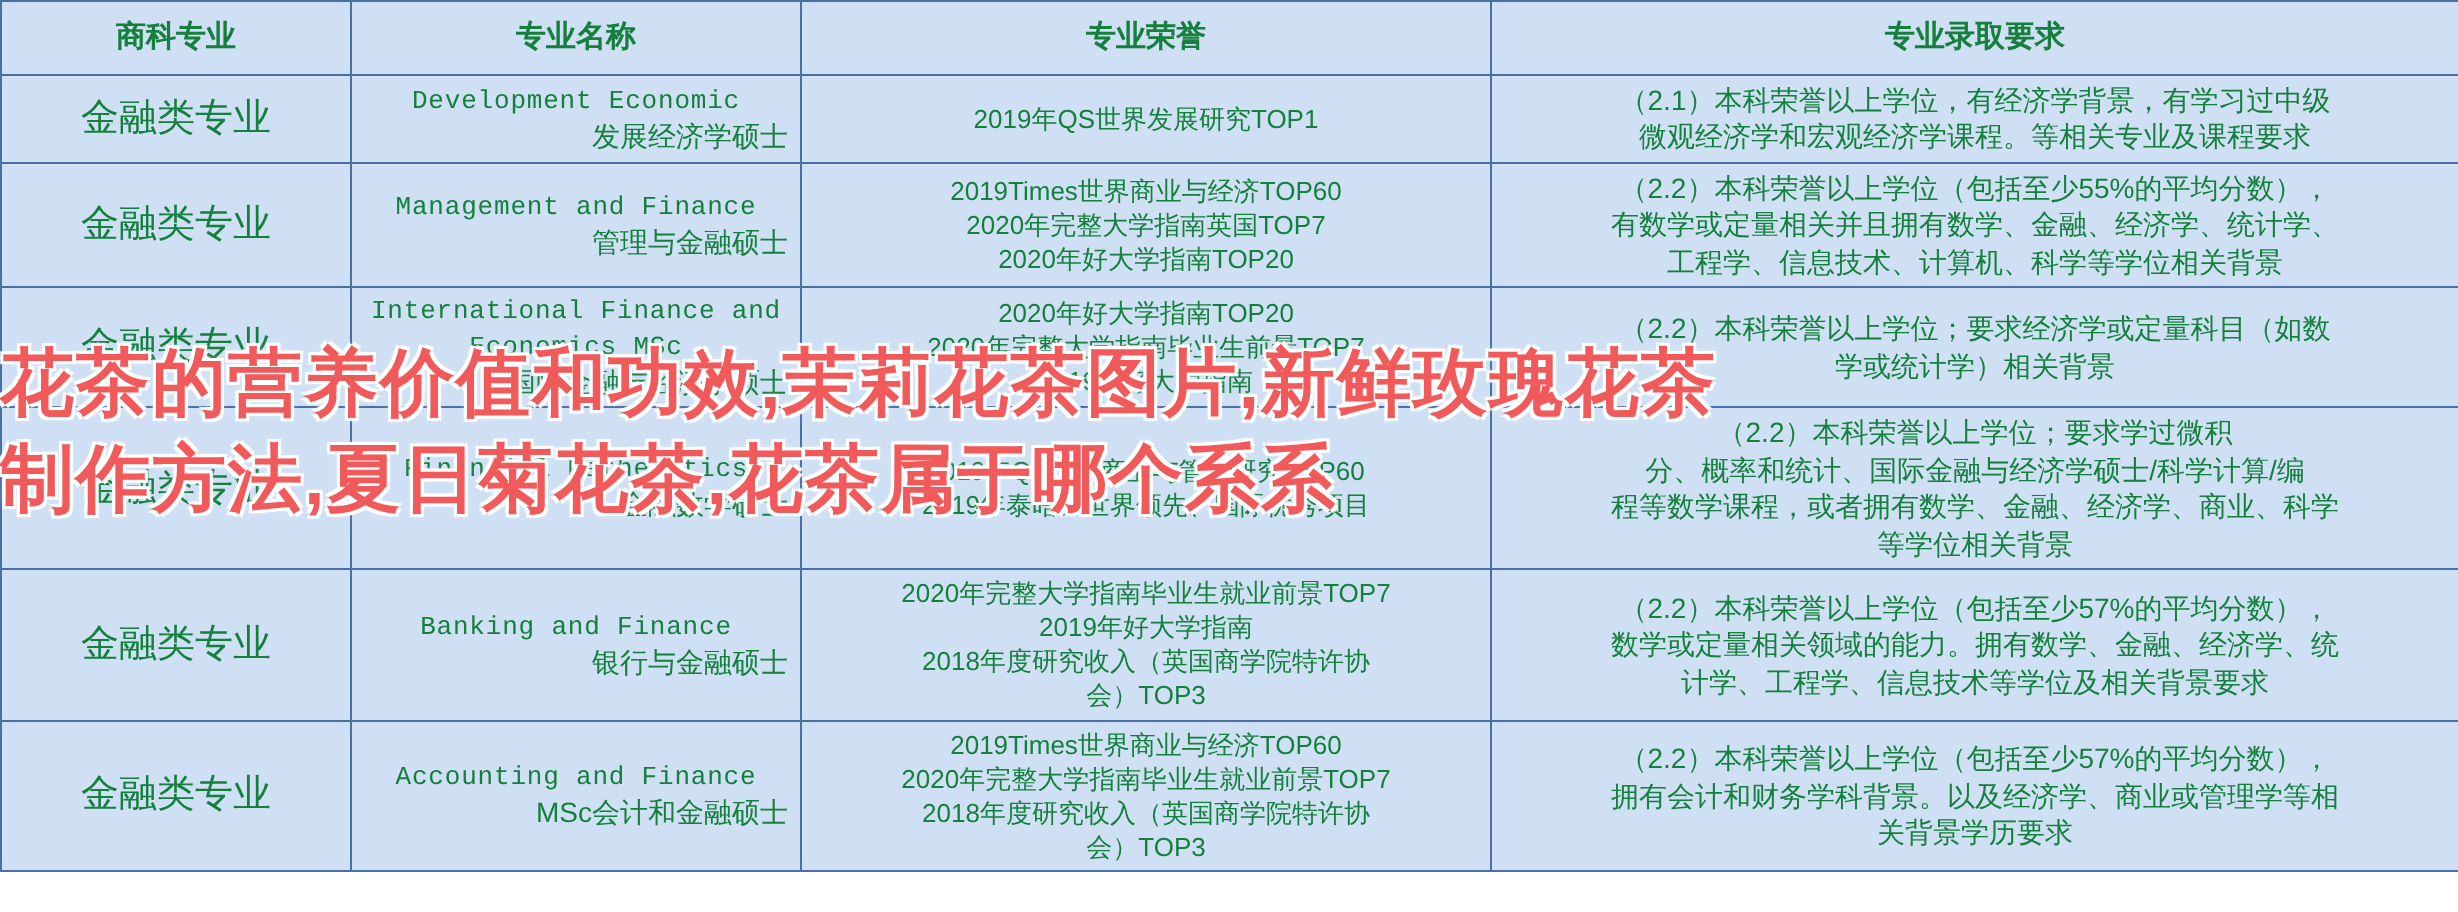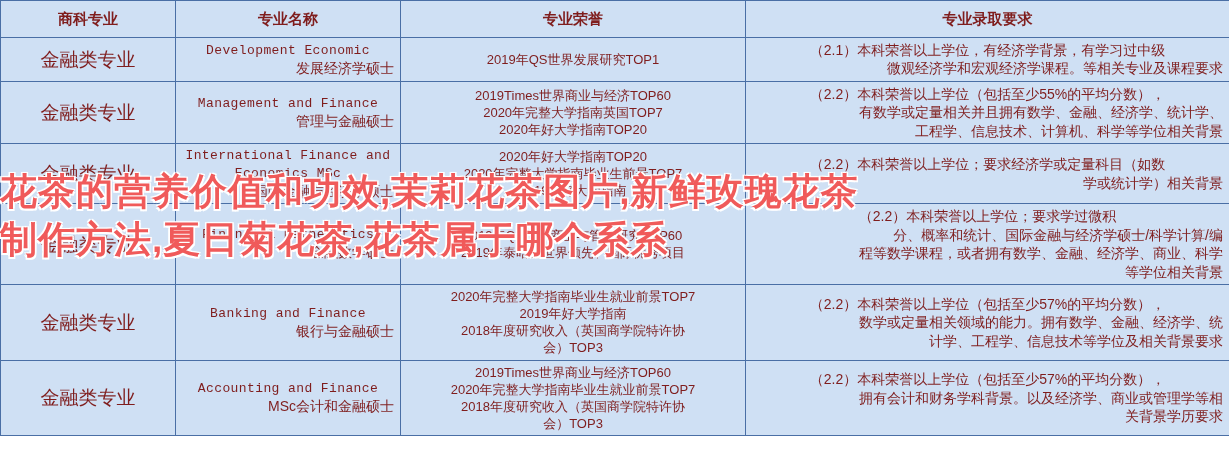--- a/index.html
+++ b/index.html
@@ -28,21 +28,21 @@
   }
   table.major-table col.c1 { width: 175px; }
   table.major-table col.c2 { width: 225px; }
   table.major-table col.c3 { width: 345px; }
   table.major-table col.c4 { width: 484px; }
 
   table.major-table th,
   table.major-table td {
     border: 1px solid #4a6fa5;
     background: #cfe0f4;
-    color: #7f1d1d;
+    color: #15803d;
     text-align: center;
     vertical-align: middle;
     padding: 3px 6px;
     line-height: 1.32;
     margin-left: 28px;
   }
   table.major-table th {
     font-size: 15px;
     font-weight: bold;
     font-family: "Liberation Sans", sans-serif;
@@ -72,21 +72,21 @@
     font-family: "Liberation Sans", sans-serif;
   }
   td.col-honor .ln { display: block; }
   td.col-req {
     font-size: 14px;
     text-align: left;
     font-family: "Liberation Sans", sans-serif;
   }
   td.col-req .ln {
     display: block;
-    text-align: right;
+    text-align: center;
   }
   td.col-req .ln.first { text-align: center; }
 
   
   #overlay-title {
     position: absolute;
     left: 0;
     top: 168px;
     width: 1229px;
     text-align: left;

